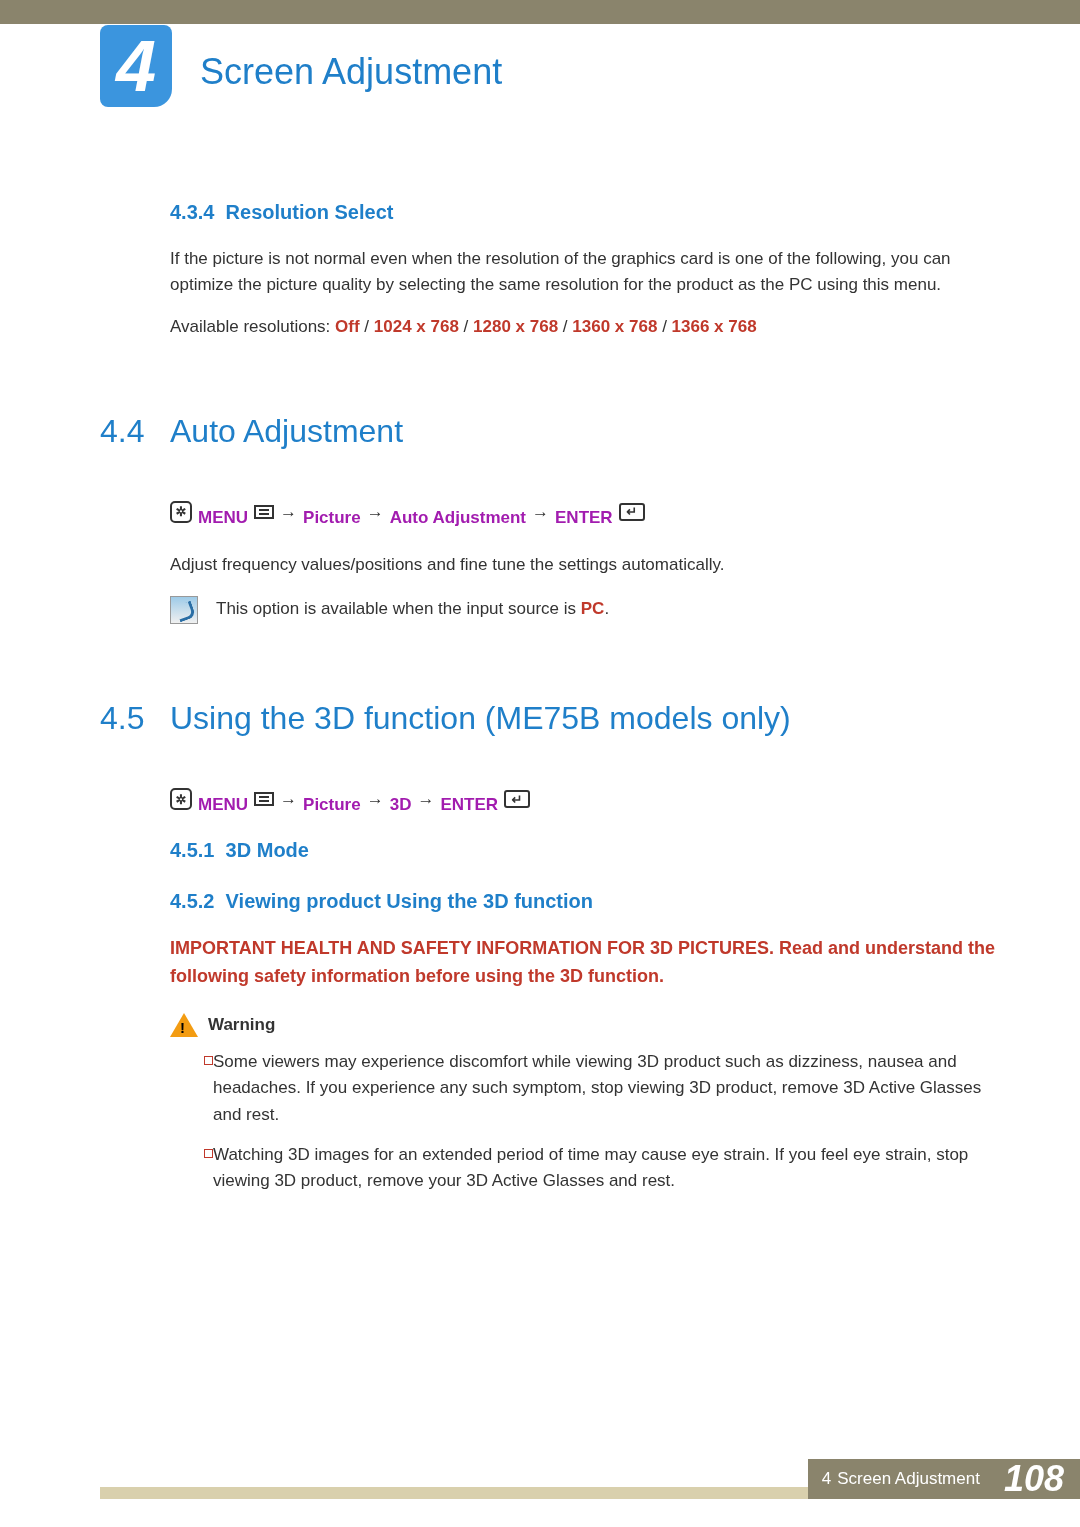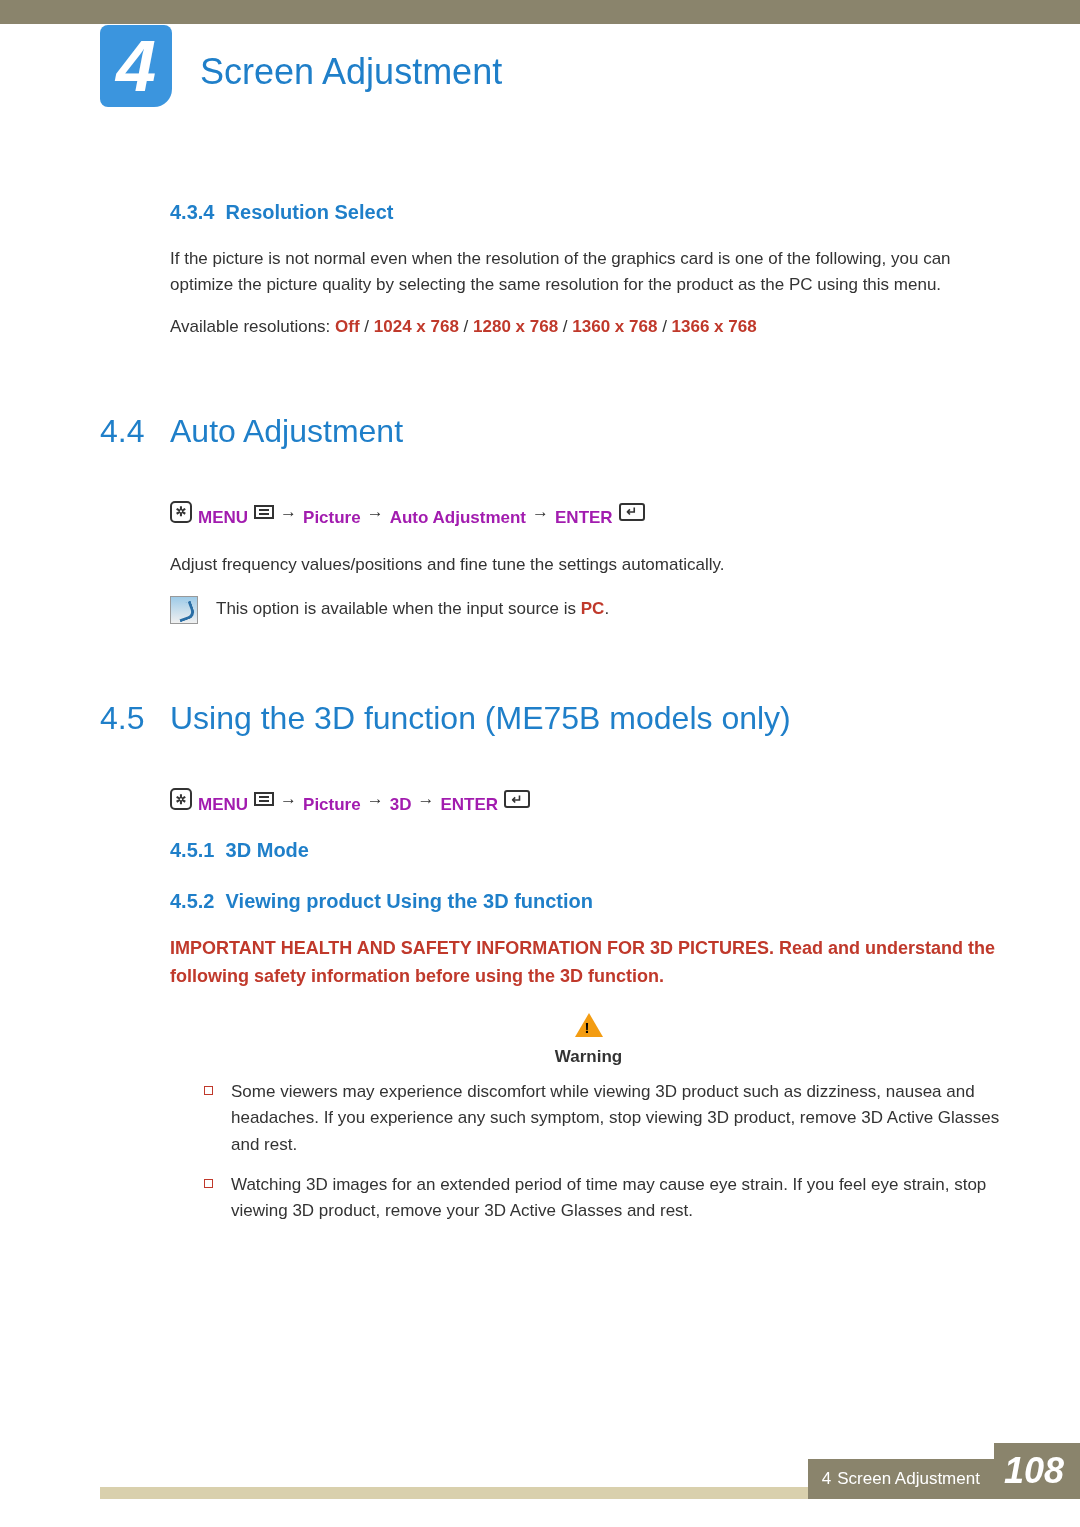--- a/index.html
+++ b/index.html
@@ -149,40 +149,38 @@
     font-weight: bold;
     color: #c0392b;
     line-height: 1.55;
     margin-bottom: 22px;
   }
   .warn-row {
     display: flex;
     align-items: center;
     gap: 10px;
     margin-bottom: 12px;
-    flex-direction: column;
   }
   .warn-icon {
     width: 0; height: 0;
     border-left: 14px solid transparent;
     border-right: 14px solid transparent;
     border-bottom: 24px solid #f39c12;
     position: relative;
   }
   .warn-icon::after {
     content: "!";
     position: absolute;
     left: -4px; top: 6px;
     color: #000; font-weight: bold; font-size: 15px;
   }
   .warn-label { font-size: 17px; font-weight: bold; color: #333; }
   .bullet-list { margin-left: 34px; }
   .bullet-item {
     display: flex;
-    gap: 18px;
     font-size: 17px;
     line-height: 1.55;
     color: #333;
     margin-bottom: 14px;
   }
   .bullet-sq {
     width: 9px; height: 9px; flex: 0 0 9px;
     border: 1.5px solid #c0392b;
     margin-top: 7px;
   }
@@ -209,21 +207,21 @@
     align-items: center;
     gap: 6px;
   }
   .footer-page {
     background: #8a846c;
     color: #fff;
     font-size: 36px;
     font-style: italic;
     font-weight: bold;
     padding: 0 16px 0 10px;
-    height: 56px;
+    height: 40px;
     display: flex;
     align-items: center;
   }
 </style>
 </head>
 <body>
 
 <div class="topbar"></div>
 
 <div class="header-row">

